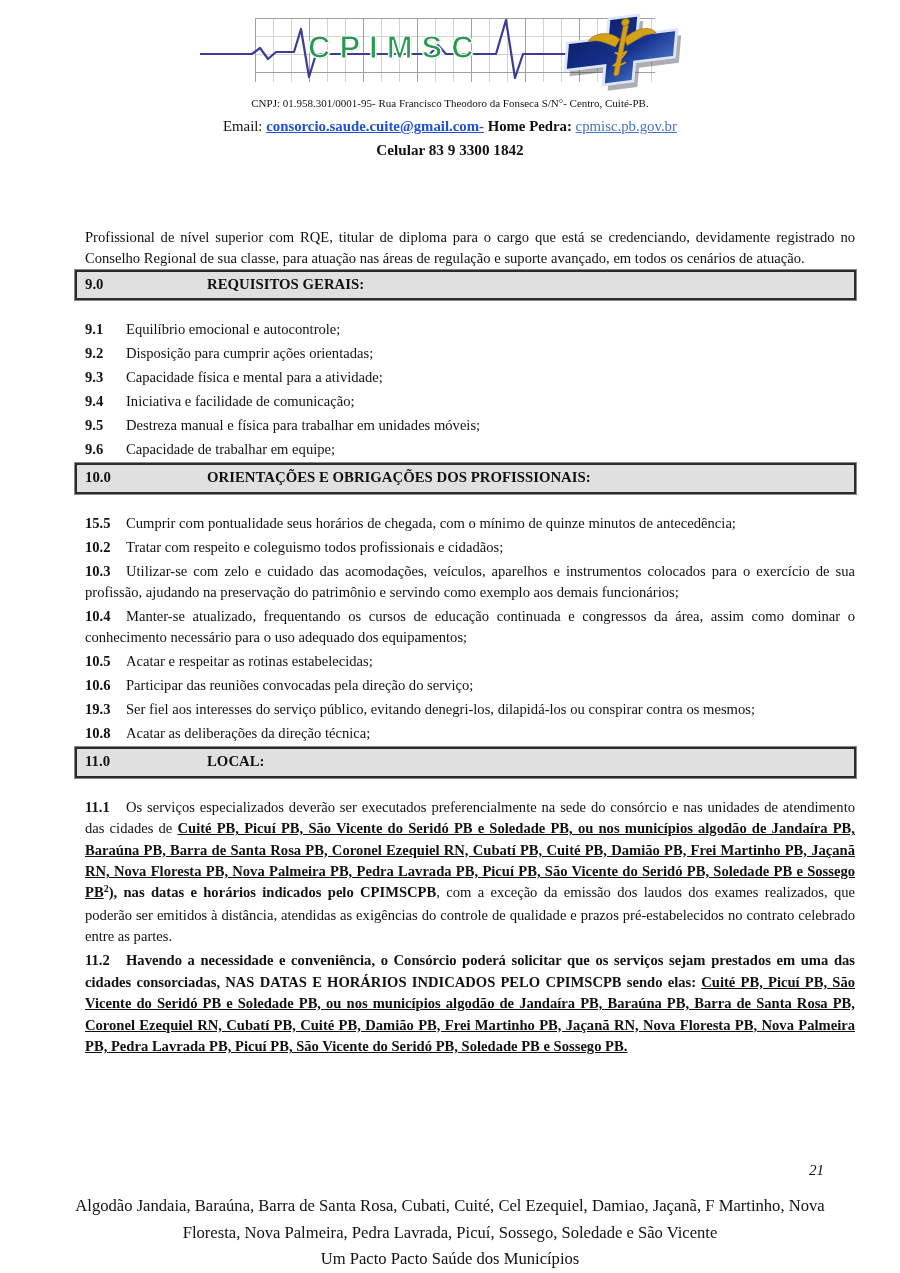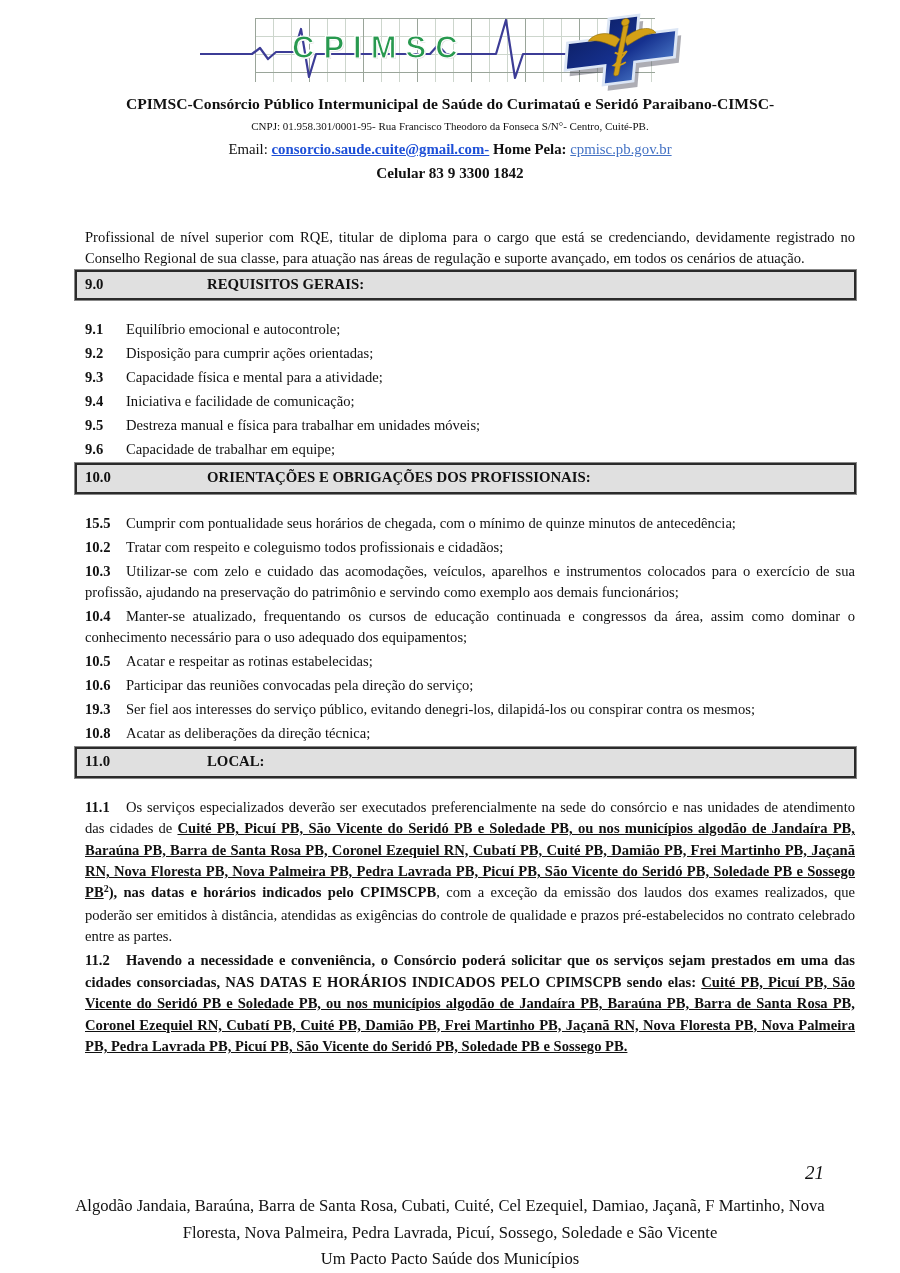--- a/index.html
+++ b/index.html
@@ -14,21 +14,21 @@
     position:absolute;left:55px;top:6px;width:400px;height:64px;
     background-image:
       linear-gradient(to right,#9aa59a 1px,transparent 1px),
       linear-gradient(to bottom,#9aa59a 1px,transparent 1px),
       linear-gradient(to right,#cdd6cd 1px,transparent 1px),
       linear-gradient(to bottom,#cdd6cd 1px,transparent 1px);
     background-size:54px 54px,54px 54px,18px 18px,18px 18px;
   }
   .ekg-svg{position:absolute;left:0;top:0;}
   .logo-text{
-    position:absolute;left:92px;top:18px;z-index:3;
+    position:absolute;left:108px;top:18px;z-index:3;
     font-family:"Liberation Sans",sans-serif;font-weight:bold;
     font-size:31px;letter-spacing:9px;color:var(--logo-green,#28994f);
     -webkit-text-stroke:1.2px #ffffff;
     text-shadow:0 0 2px #ffffff,1px 1px 0 #d8d8d8;
   }
   .cross-svg{position:absolute;right:0;top:0;z-index:4;}
   
   .header-block{position:absolute;top:92px;left:0;width:100%;text-align:center;line-height:23px;}
   .hl1{font-size:15.6px;font-weight:bold;}
   .hl2{font-size:11px;font-weight:normal;}
@@ -61,21 +61,21 @@
   .seg-sup{font-weight:bold;font-size:10px;position:relative;top:-5px;}
   
   .footnote-area{position:absolute;top:1132px;left:85px;width:740px;}
   .footnote-rule{width:214px;border-top:1.7px solid #000;height:0;margin-bottom:6px;}
   .footnote-text{
     font-family:"Liberation Sans",sans-serif;font-size:13.8px;color:#222;margin-top:6px;
   }
   .footnote-text .marker{font-size:10px;position:relative;top:-4px;margin-right:3px;}
   .page-number{
     position:absolute;top:1162px;right:76px;
-    font-style:italic;font-size:19px;
+    font-style:italic;font-size:15px;
   }
   .footer-block{
     position:absolute;top:1193px;left:0;width:100%;text-align:center;
     font-size:16.6px;line-height:26.5px;color:#111;
   }
 </style>
 </head>
 <body>
 
 <div class="page">
@@ -102,29 +102,28 @@
           <path d="M2,-12 C14,-24 30,-22 34,-14 C24,-15 15,-9 6,-4 Z"></path>
           <rect x="-2.6" y="-28" width="5.2" height="56" rx="2.2" transform="rotate(6)"></rect>
           <circle cx="2" cy="-30" r="4"></circle>
           <path d="M-6,2 q6,5 12,0 q-6,10 -12,14 q6,2 12,-2" fill="none" stroke="#d4a017" stroke-width="2"></path>
         </g>
       </g>
     </svg>
   </div>
 
   <div class="header-block">
-    <div class="hl1">CPIMSC-Consórcio Público Intermunicipal de Saúde do Curimataú e Seridó Paraibano-CIMSC-</div>
     <div class="hl2">
       <span>CNPJ: 01.958.301/0001-95-</span>
       <span>Rua Francisco Theodoro da Fonseca S/N°- Centro, Cuité-PB.</span>
     </div>
     <div class="hl3">
       <span>Email:</span>
       <span class="email-link">consorcio.saude.cuite@gmail.com-</span>
-      <span class="hp-label">Home Pela:</span>
+      <span class="hp-label">Home Pedra:</span>
       <span class="homepage-link">cpmisc.pb.gov.br</span>
     </div>
     <div class="hl4">Celular 83 9 3300 1842</div>
   </div>
 
   <div class="content">
     <p class="intro">Profissional de nível superior com RQE, titular de diploma para o cargo que está se credenciando, devidamente registrado no Conselho Regional de sua classe, para atuação nas áreas de regulação e suporte avançado, em todos os cenários de atuação.</p>
     <div id="sections-container">
         <div class="section">
           <div class="section-header-box">

